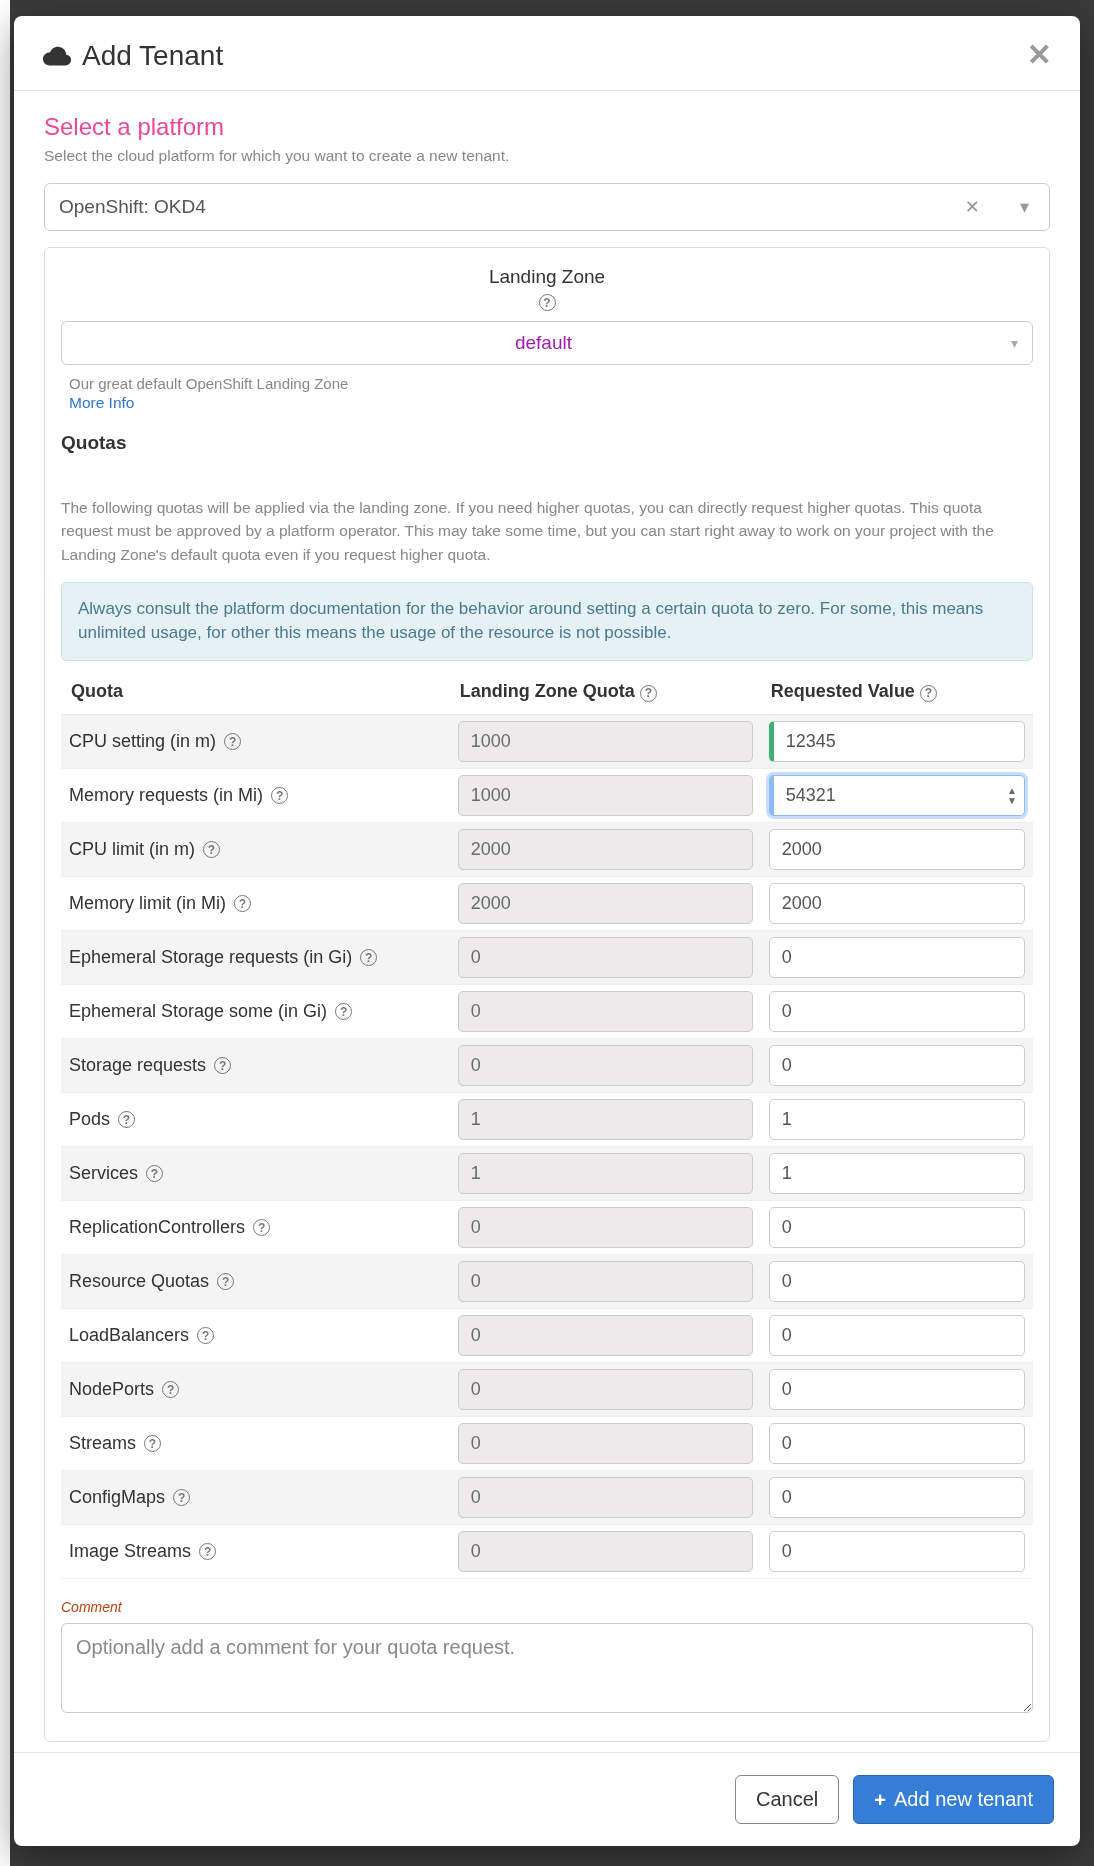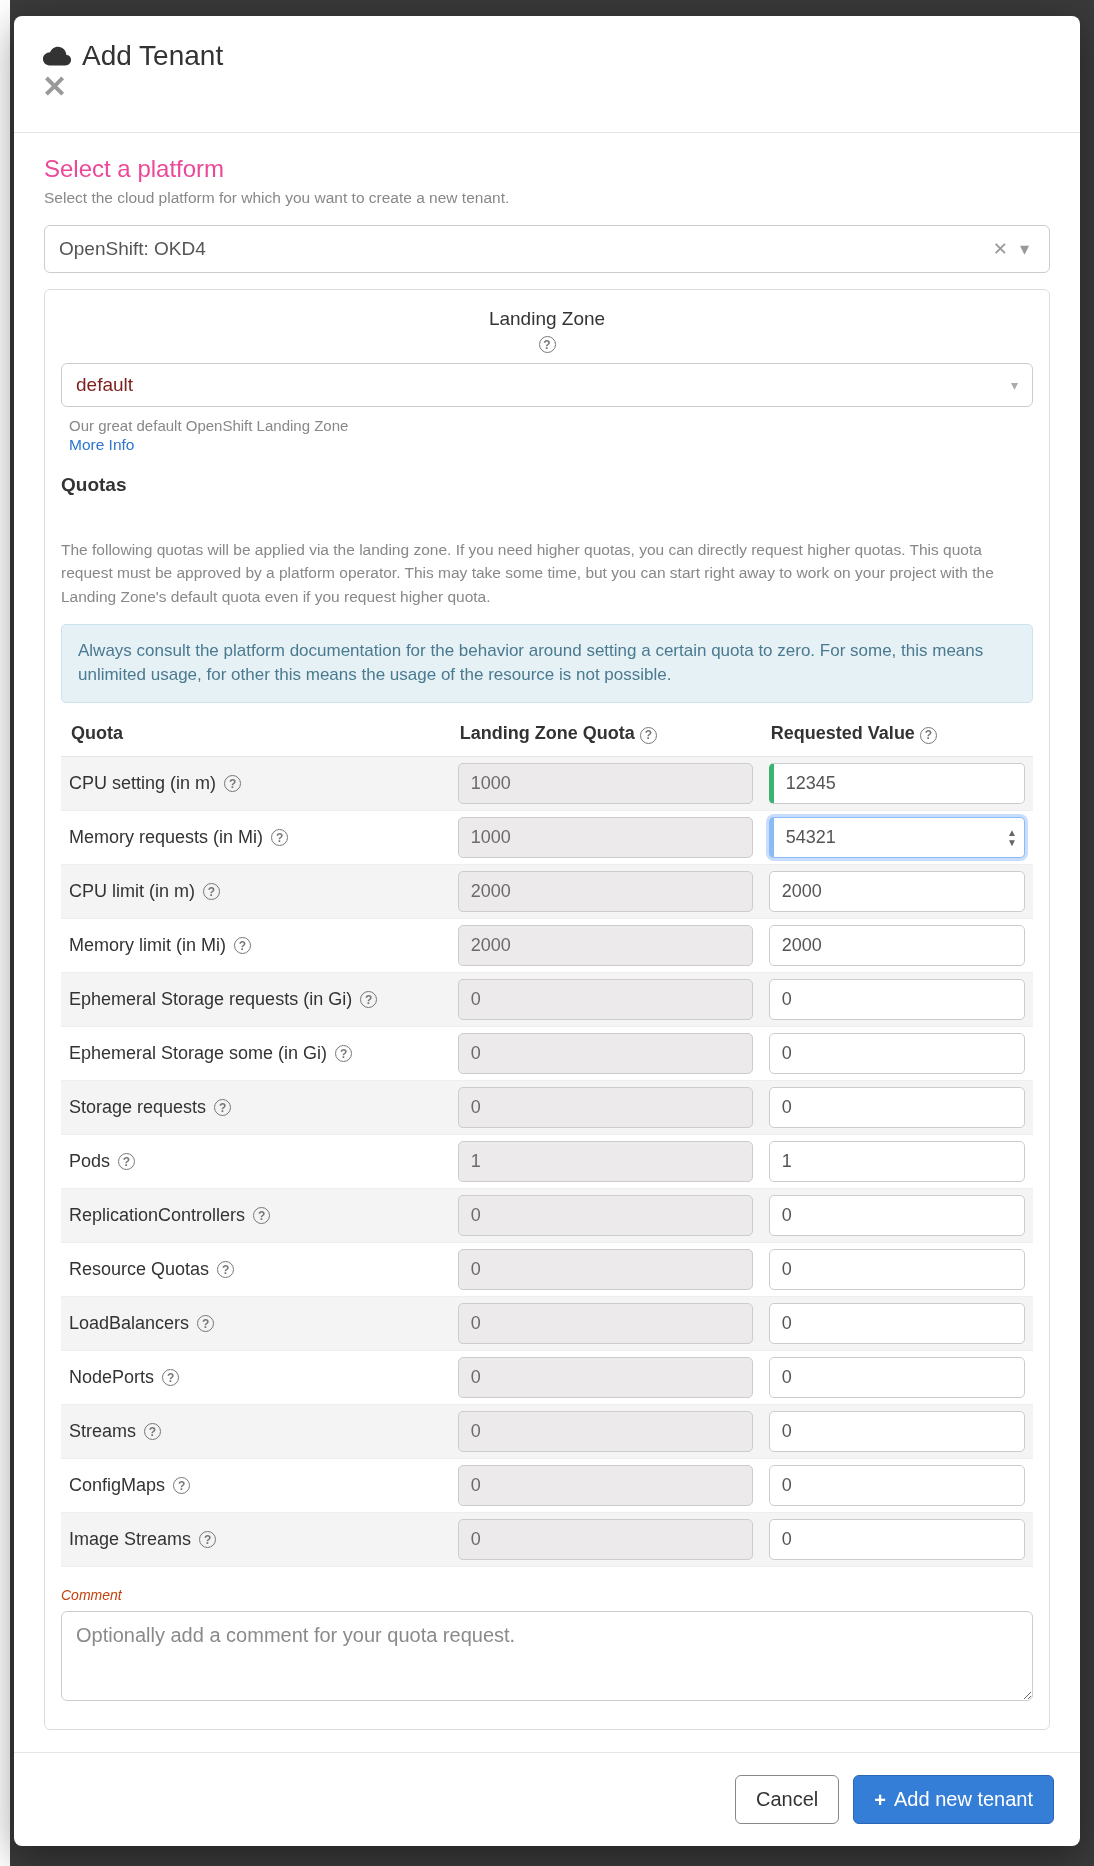--- a/index.html
+++ b/index.html
@@ -1,33 +1,33 @@
 <!DOCTYPE html>
 <html><head>
 <meta charset="utf-8">
 <style>
   * { box-sizing: border-box; margin: 0; padding: 0; }
   html, body { width: 1094px; height: 1866px; font-family: -apple-system, BlinkMacSystemFont, "Segoe UI", Helvetica, Arial, sans-serif; background: #000; overflow: hidden; }
   .backdrop { position: absolute; inset: 0; background: #3a3a3a; }
   .bg-hint { position:absolute; top:0; left:0; width:10px; height:1866px; background:#fff; color:#333; font-size:18px; overflow:hidden; }
   .modal { position: absolute; top: 16px; left: 14px; right: 14px; bottom: 20px; background: #fff; border-radius: 8px; display: flex; flex-direction: column; box-shadow: 0 10px 40px rgba(0,0,0,0.4); }
-  .modal-header { padding: 24px 28px 30px 28px; border-bottom: 1px solid #e5e5e5; display:flex; justify-content:space-between; align-items:flex-start;flex-direction:column; }
+  .modal-header { padding: 24px 28px 18px 28px; border-bottom: 1px solid #e5e5e5; display:flex; justify-content:space-between; align-items:flex-start; }
   .modal-title { font-size: 28px; font-weight: 500; color:#333; display:flex; align-items:center; gap:10px; }
   .cloud-icon svg { width:30px; height:22px; fill:#333; display:block; }
   .close-x { font-size:30px; line-height:1; color:#999; cursor:pointer; font-weight:700; }
   .modal-body { flex:1; overflow:auto; padding: 22px 30px 30px 30px; }
   .section-label { font-size:24px; color:#ec4899; margin-bottom:6px; }
   .section-help { font-size:15.5px; color:#888; margin-bottom:18px; }
-  .platform-select { display:flex; align-items:center; border:1px solid #ccc; border-radius:6px; padding: 12px 14px; margin-bottom:16px; }
+  .platform-select { display:flex; align-items:center; border:1px solid #ccc; border-radius:6px; padding: 12px 14px; margin-bottom:16px;gap:28px; }
   .platform-value { flex:1; font-size:19px; color:#555; }
   .platform-clear, .platform-caret { color:#999; font-size:18px; padding:0 6px; cursor:pointer; }
   .inner-panel { border:1px solid #ddd; border-radius:6px; padding:18px 16px 24px 16px; }
   .lz-label { font-size:19px; color:#333; margin-bottom:10px; display:flex; align-items:center; gap:6px;flex-direction:column; }
   .lz-select { display:flex; align-items:center; border:1px solid #ccc; border-radius:6px; padding:10px 14px; margin-bottom:10px; }
-  .lz-value { flex:1; font-size:19px; color:#7f1d1d; }
+  .lz-value { flex:1; font-size:19px; color:#a21caf;text-align:center; }
   .lz-caret { color:#aaa; font-size:14px; }
   .lz-desc { font-size:15px; color:#888; margin:2px 8px 0 8px; }
   .lz-more { font-size:15.5px; color:#2e74d0; margin:2px 8px 0 8px; cursor:pointer; }
   .quotas-title { font-size:19px; font-weight:700; color:#333; margin:20px 0 10px 0; }
   .quotas-desc { font-size:15.5px; color:#888; line-height:1.5; margin-bottom:16px;margin-top:42px; }
   .info-box { background:#e6f1f6; border:1px solid #cde3ec; border-radius:5px; padding:14px 16px; font-size:17px; color:#4a7a8f; line-height:1.45; margin-bottom:8px; }
   table.quota { width:100%; border-collapse:collapse; }
   table.quota th { text-align:left; font-size:18px; font-weight:700; color:#333; padding:12px 10px; border-bottom:1px solid #e5e5e5; }
   table.quota td { padding:6px 8px; border-bottom:1px solid #eee; vertical-align:middle; }
   table.quota tbody tr:nth-child(odd) td { background:#f4f4f4; }
@@ -206,20 +206,32 @@
                 </div>
               </td>
               <td><input class="q-input" disabled="" value="1" style=""></td>
               <td>
                 <div class="req-wrap"><input class="q-input" value="1" style=""></div>
               </td>
             </tr>
             <tr>
               <td>
                 <div class="q-label">
+                  <span>Services</span>
+                  <span class="help-ic">?</span>
+                </div>
+              </td>
+              <td><input class="q-input" disabled="" value="1" style=""></td>
+              <td>
+                <div class="req-wrap"><input class="q-input" value="1" style=""></div>
+              </td>
+            </tr>
+            <tr>
+              <td>
+                <div class="q-label">
                   <span>ReplicationControllers</span>
                   <span class="help-ic">?</span>
                 </div>
               </td>
               <td><input class="q-input" disabled="" value="0" style=""></td>
               <td>
                 <div class="req-wrap"><input class="q-input" value="0" style=""></div>
               </td>
             </tr>
             <tr>

